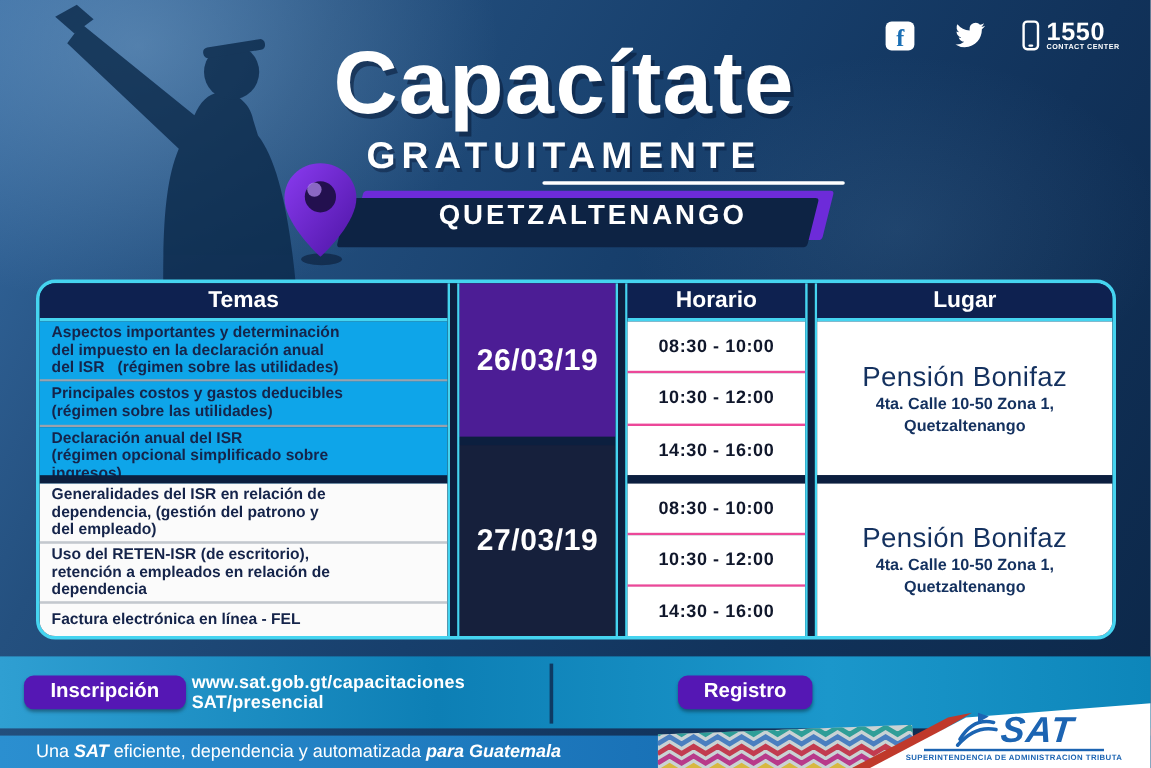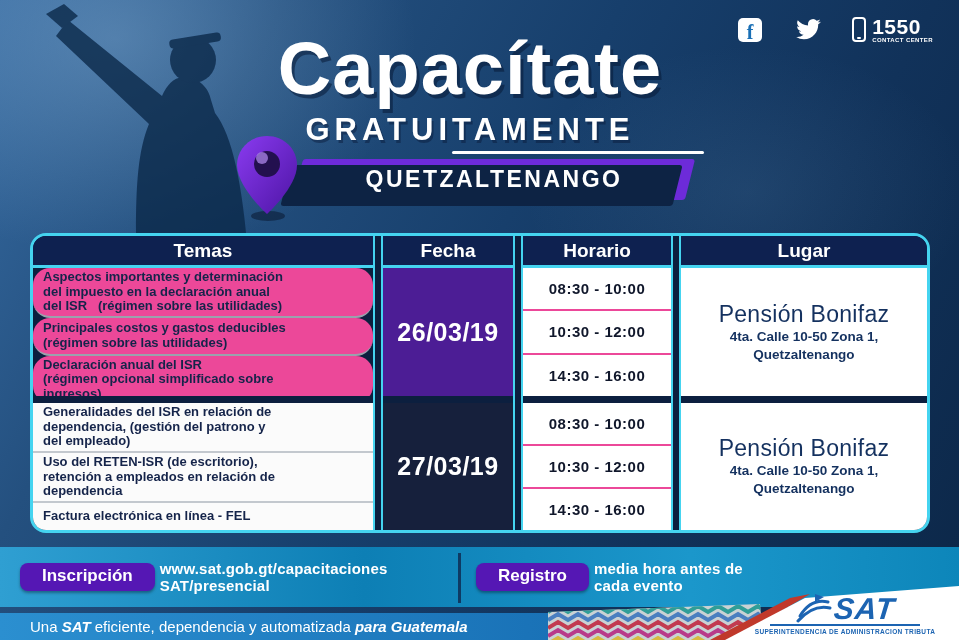--- a/index.html
+++ b/index.html
@@ -54,21 +54,21 @@
   .col{ display:flex; flex-direction:column; }
   .col-temas{ width:340px; } .col-fecha{ width:130px; } .col-horario{ width:148px; } .col-lugar{ flex:1; }
   .gutter{ width:10px; background:#0c1f3f; border-left:2px solid #45d4f0; border-right:2px solid #45d4f0; }
   .col-h{ height:32px; flex:0 0 32px; background:#0e2150; color:#fff; font-size:19px; font-weight:bold;
     display:flex; align-items:center; justify-content:center; border-bottom:3px solid #45d4f0; }
   .groupsep{ height:7px; flex:0 0 7px; background:#0c1f3f; }
   .g1{ height:128px; flex:0 0 128px; display:flex; flex-direction:column; }
   .g2{ flex:1; display:flex; flex-direction:column; }
   .topic{ display:flex; align-items:center; padding:2px 8px 2px 10px; font-size:13px; font-weight:bold;
     color:#15244a; line-height:1.12; white-space:pre-line; }
-  .g1 .topic{ background:#ec4899; border-bottom:2px solid #9aa2ad;border-radius:17px; }
+  .g1 .topic{ background:#0ea5e9; border-bottom:2px solid #9aa2ad; }
   .g1 .topic:last-child{ border-bottom:none; }
   .g2 .topic{ background:#fbfbfb; border-bottom:2px solid #c3c8ce; }
   .g2 .topic:last-child{ border-bottom:none; }
   .t1{ flex:0 0 48px; } .t2{ flex:0 0 38px; } .t3{ flex:0 0 42px; }
   .t4{ flex:0 0 50px; } .t5{ flex:0 0 50px; } .t6{ flex:1; }
   .datecell{ display:flex; align-items:center; justify-content:center; color:#fff; font-size:25px; font-weight:bold; letter-spacing:.5px; }
   .date1{ background:#4c1d95; }
   .date2{ background:#16203c; }
   .timecell{ flex:1; background:#fff; display:flex; align-items:center; justify-content:center;
     font-size:15px; font-weight:bold; color:#10172b; border-bottom:2px solid #ec4899; letter-spacing:.5px; }
@@ -177,21 +177,20 @@
         <div class="topic t5">Uso del RETEN-ISR (de escritorio),
 retención a empleados en relación de
 dependencia</div>
         <div class="topic t6">Factura electrónica en línea - FEL</div>
       </div>
     </div>
 
     <div class="gutter"></div>
 
     <div class="col col-fecha">
-      <div class="col-h">Fecha</div>
       <div class="g1 datecell date1">26/03/19</div>
       <div class="groupsep"></div>
       <div class="g2 datecell date2">27/03/19</div>
     </div>
 
     <div class="gutter"></div>
 
     <div class="col col-horario">
       <div class="col-h">Horario</div>
       <div class="g1">
@@ -227,21 +226,20 @@
   </div>
 
   <div class="finfo">
     <div class="fcol fcol-l">
       <div class="pill">Inscripción</div>
       <div class="ftext">www.sat.gob.gt/capacitaciones SAT/presencial</div>
     </div>
     <div class="divider"></div>
     <div class="fcol fcol-r">
       <div class="pill">Registro</div>
-      <div class="ftext">media hora antes de cada evento</div>
     </div>
   </div>
 
   <div class="bbar">
     <div class="tagline">
       <span>Una </span><span class="bi">SAT</span><span> eficiente, dependencia y automatizada </span><span class="bi">para Guatemala</span>
     </div>
   </div>
 
   <svg class="zigzag" width="215" height="36" viewBox="0 0 215 36">

